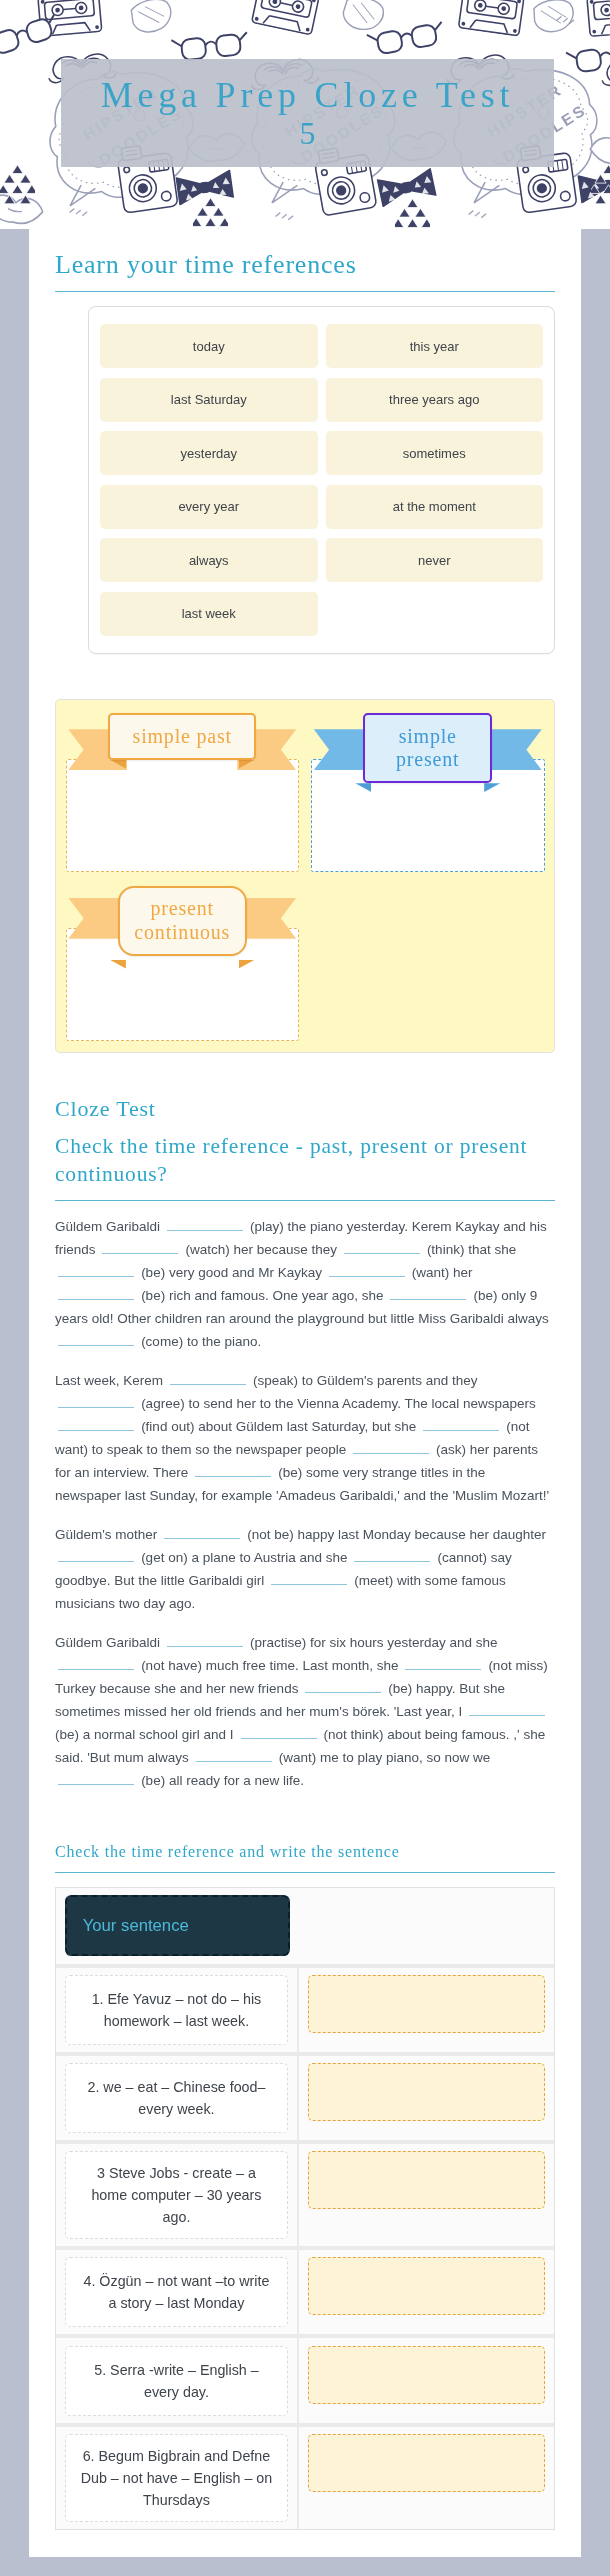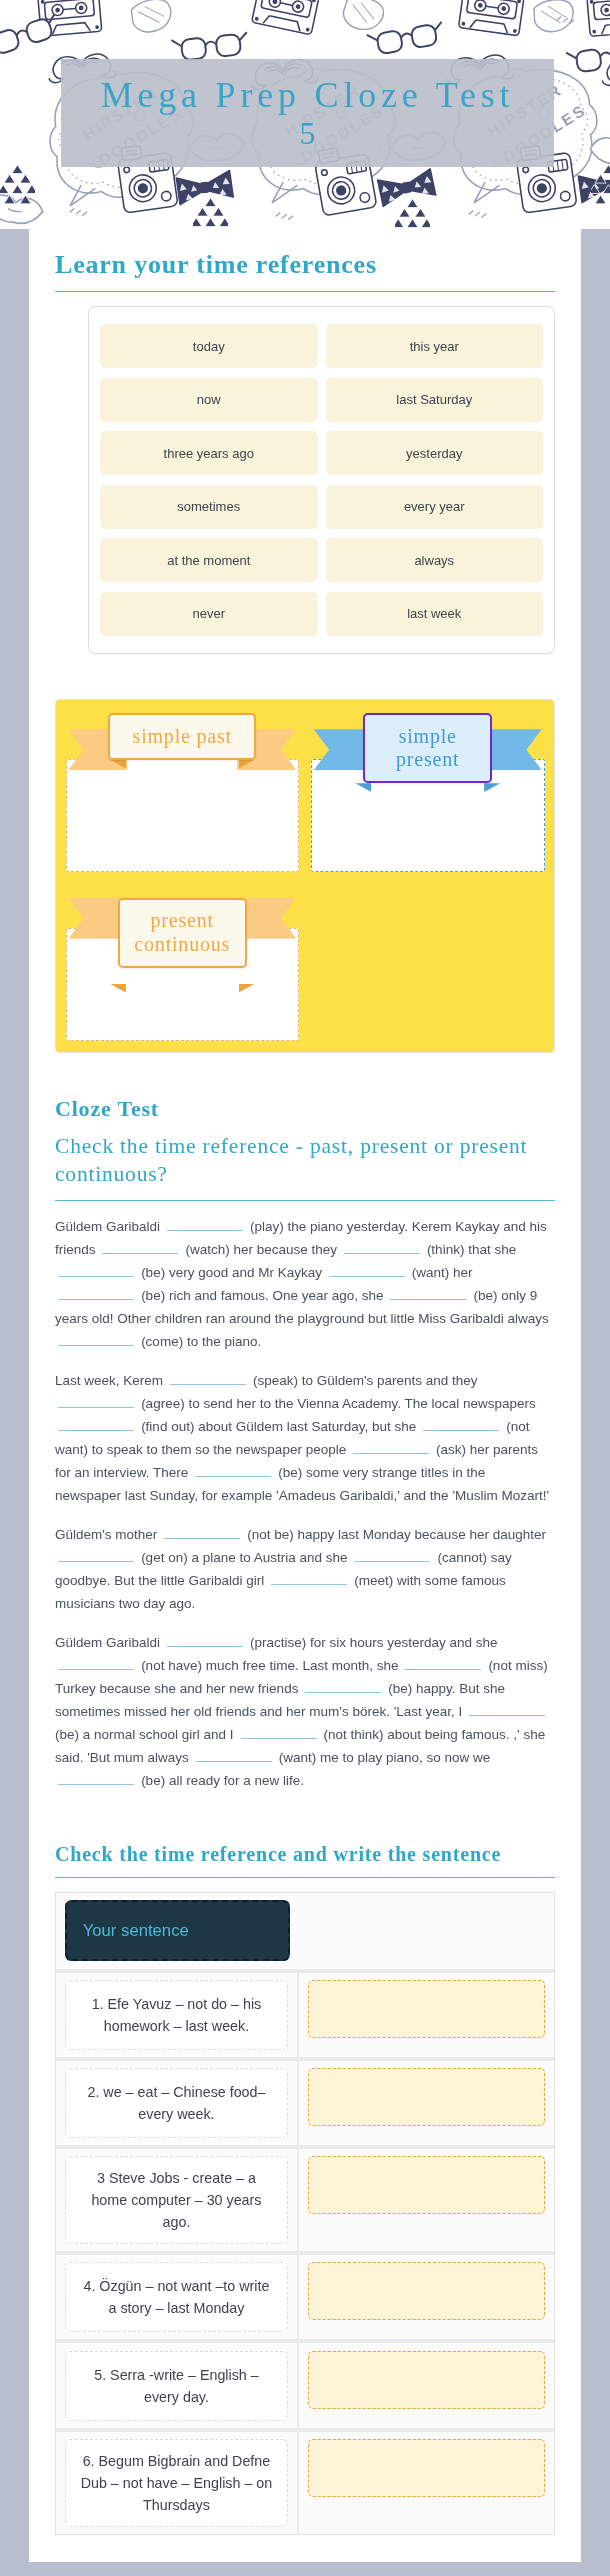--- a/index.html
+++ b/index.html
@@ -12,36 +12,36 @@
   .banner { position:absolute; left:61px; top:59px; width:493px; height:108px;
             background:rgba(187,191,203,0.92); z-index:6;
             display:flex; flex-direction:column; align-items:center; justify-content:center; }
   .banner-line1 { font-family:cursive; font-size:36px; line-height:1.05; color:#39a4c8;
                   letter-spacing:4.8px; white-space:nowrap; }
   .banner-line2 { font-family:cursive; font-size:32px; line-height:1; color:#39a4c8; margin-top:1.6px; }
 
   
   .content-card { background:#ffffff; margin:0 29px; padding:12.7px 26px 27px; }
 
-  h2.sec-heading { font-family:cursive; font-weight:bold; color:#2fa7c9;
+  h2.sec-heading { font-family:cursive; font-weight:normal; color:#2fa7c9;
                    font-size:26px; margin:8px 0 4.8px; letter-spacing:0.8px; }
   h3.sec-sub { font-family:cursive; font-weight:normal; color:#2fa7c9;
                font-size:21.5px; margin:11px 0 0; line-height:1.3; letter-spacing:0.8px; }
   .teal-rule { border:none; border-top:0.8px solid #5cb6d2; margin:11px 0 14.3px; }
 
   
   .word-card { background:#fff; border:0.8px solid #dcdcdc; border-radius:8px;
                padding:17.5px 11px; box-shadow:0 0.8px 1.6px rgba(0,0,0,.04);margin-left:33px; }
   .word-grid { display:grid; grid-template-columns:1fr 1fr; gap:9.5px 8px; }
   .word-chip { background:#faf3db; border-radius:4.8px; height:44px;
                display:flex; align-items:center; justify-content:center;
                font-size:13px; color:#3e444b; cursor:pointer; }
 
   
-  .tense-card { background:#fde047; border:0.8px solid #e2e3e5; border-radius:4.8px;
+  .tense-card { background:#fef9c3; border:0.8px solid #e2e3e5; border-radius:4.8px;
                 padding:12.7px 9.5px 11px; margin-top:45px; }
   .tense-grid { display:grid; grid-template-columns:1fr 1fr; column-gap:12px; row-gap:9.5px; }
   .zone { position:relative; }
   .ribbon-area { position:relative; height:46px; z-index:2; }
   .ribbon { position:absolute; left:50%; transform:translateX(-50%); top:0; width:148px; }
   .wing { position:absolute; top:16px; width:59px; height:41px; }
   .wing.l { left:-40px; clip-path:polygon(100% 0,0 0,26% 50%,0 100%,100% 100%); }
   .wing.r { right:-40px; clip-path:polygon(0 0,100% 0,74% 50%,100% 100%,0 100%); }
   .orange .wing { background:#fbcb84; }
   .blue .wing { background:#72b9e8; }
@@ -383,21 +383,20 @@
   </div>
 
   <div class="content-card">
 
     <h2 class="sec-heading">Learn your time references</h2>
     <hr class="teal-rule">
     <div class="word-card">
       <div class="word-grid">
         <div class="word-chip">today</div>
         <div class="word-chip">this year</div>
-        <div class="word-chip">now</div>
         <div class="word-chip">last Saturday</div>
         <div class="word-chip">three years ago</div>
         <div class="word-chip">yesterday</div>
         <div class="word-chip">sometimes</div>
         <div class="word-chip">every year</div>
         <div class="word-chip">at the moment</div>
         <div class="word-chip">always</div>
         <div class="word-chip">never</div>
         <div class="word-chip">last week</div>
       </div>
@@ -427,21 +426,21 @@
               <div class="fold r"></div>
             </div>
           </div>
           <div class="drop-zone blue-z"></div>
         </div>
         <div class="zone orange">
           <div class="ribbon-area">
             <div class="ribbon">
               <div class="wing l"></div>
               <div class="wing r"></div>
-              <div class="ribbon-label" style="max-width:103px;margin:16px auto;">present continuous</div>
+              <div class="ribbon-label" style="max-width:103px;margin:4px auto;border-radius:16px;">present continuous</div>
               <div class="fold l"></div>
               <div class="fold r"></div>
             </div>
           </div>
           <div class="drop-zone"></div>
         </div>
         <div class="zone empty"></div>
       </div>
     </div>
 
@@ -449,21 +448,21 @@
       <h2 class="sec-heading" style="font-size:22px;margin-bottom:0;">Cloze Test</h2>
       <h3 class="sec-sub">Check the time reference - past, present or present continuous?</h3>
       <hr class="teal-rule">
       <p class="cloze-par">Güldem Garibaldi <span class="blank"></span> (play) the piano yesterday. Kerem Kaykay and his friends <span class="blank"></span> (watch) her because they <span class="blank"></span> (think) that she <span class="blank"></span> (be) very good and Mr Kaykay <span class="blank"></span> (want) her <span class="blank"></span> (be) rich and famous. One year ago, she <span class="blank"></span> (be) only 9 years old! Other children ran around the playground but little Miss Garibaldi always <span class="blank"></span> (come) to the piano.</p>
       <p class="cloze-par">Last week, Kerem <span class="blank"></span> (speak) to Güldem's parents and they <span class="blank"></span> (agree) to send her to the Vienna Academy. The local newspapers <span class="blank"></span> (find out) about Güldem last Saturday, but she <span class="blank"></span> (not want) to speak to them so the newspaper people <span class="blank"></span> (ask) her parents for an interview. There <span class="blank"></span> (be) some very strange titles in the newspaper last Sunday, for example 'Amadeus Garibaldi,' and the 'Muslim Mozart!'</p>
       <p class="cloze-par">Güldem's mother <span class="blank"></span> (not be) happy last Monday because her daughter <span class="blank"></span> (get on) a plane to Austria and she <span class="blank"></span> (cannot) say goodbye. But the little Garibaldi girl <span class="blank"></span> (meet) with some famous musicians two day ago.</p>
       <p class="cloze-par">Güldem Garibaldi <span class="blank"></span> (practise) for six hours yesterday and she <span class="blank"></span> (not have) much free time. Last month, she <span class="blank"></span> (not miss) Turkey because she and her new friends <span class="blank"></span> (be) happy. But she sometimes missed her old friends and her mum's börek. 'Last year, I <span class="blank"></span> (be) a normal school girl and I <span class="blank"></span> (not think) about being famous. ,' she said. 'But mum always <span class="blank"></span> (want) me to play piano, so now we <span class="blank"></span> (be) all ready for a new life.</p>
     </div>
 
     <div class="table-wrap">
-      <h2 class="sec-heading" style="font-size:20px;">Check the time reference and write the sentence</h2>
+      <h2 class="sec-heading" style="font-size:16px;">Check the time reference and write the sentence</h2>
       <hr class="teal-rule">
       <div class="s-table">
         <div class="t-row">
           <div class="t-cell">
               <div class="head-box">Your sentence</div>
             </div>
         </div>
         <div class="t-row">
           <div class="t-cell left">
               <div class="info-box">1. Efe Yavuz – not do – his homework – last week.</div>

